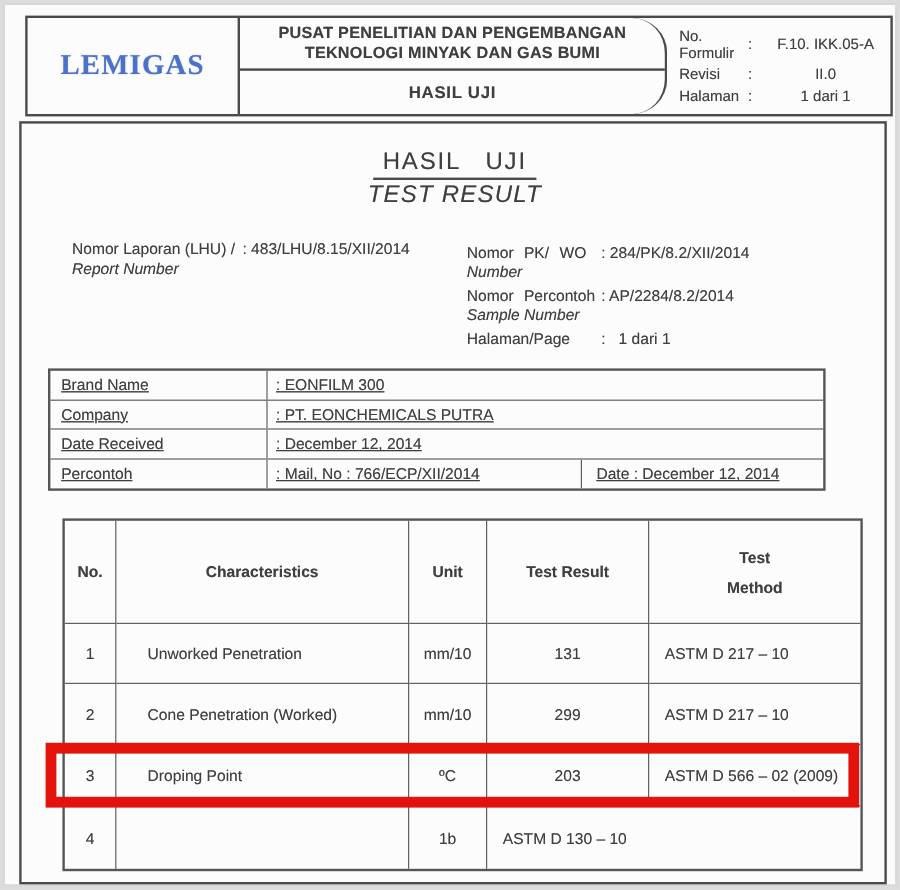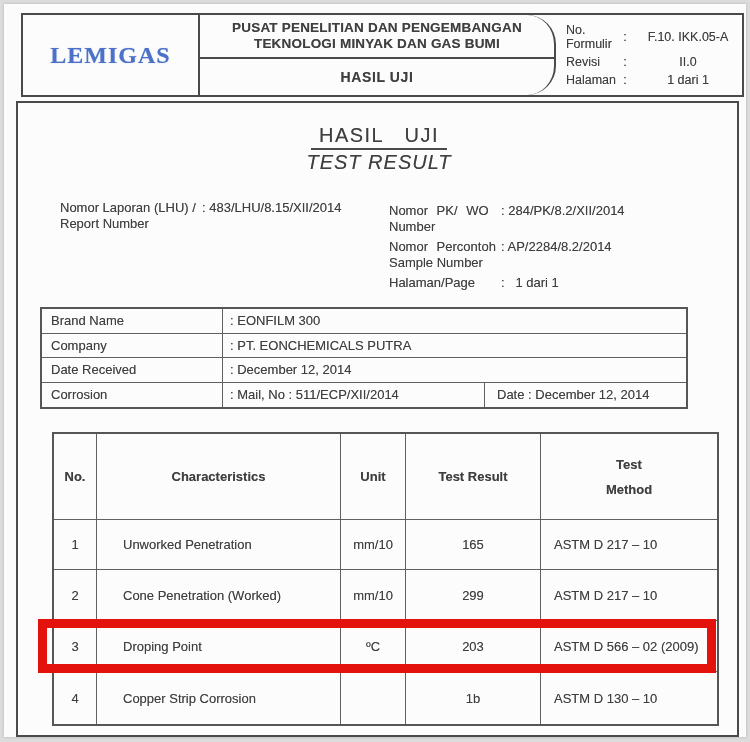--- a/index.html
+++ b/index.html
@@ -69,30 +69,31 @@
   .doc-title .title-en {
     font-size: 20px; font-style: italic; letter-spacing: 1px; margin-top: 1px;
   }
 
   
   .report-left { position: absolute; left: 56px; top: 196px; font-size: 13px; line-height: 15.5px; }
   .report-right { position: absolute; left: 385px; top: 199px; font-size: 13px; line-height: 15.5px; }
   .rline { display: flex; }
   .rline .r-label { width: 142px; }
   .report-right .rline .r-label { width: 112px; word-spacing: 5px; }
-  .sub-label { }
+  .sub-label { font-style: italic; }
   .r-gap { height: 5px; }
 
   
   .info-table {
     position: absolute; left: 36px; top: 303px; width: 648px; height: 102px;
     border: 2px solid #565656;
     display: grid; grid-template-rows: 1fr 1fr 1fr 1fr;
     font-size: 13px;
     background: #fcfcfc;
+    text-decoration: underline;
   }
   .info-row { display: grid; grid-template-columns: 181px 1fr; border-bottom: 1.5px solid #606060; }
   .info-row:last-child { border-bottom: none; }
   .info-label { border-right: 1.5px solid #606060; display: flex; align-items: center; padding-left: 9px; }
   .info-value { display: flex; align-items: center; padding-left: 7px; }
   .info-value-split { display: grid; grid-template-columns: 261px 1fr; }
   .info-value-split .iv-a { display: flex; align-items: center; padding-left: 7px; }
   .info-value-split .iv-b { display: flex; align-items: center; padding-left: 12px; border-left: 1.5px solid #606060; }
 
   
@@ -203,59 +204,58 @@
       </div>
       <div class="info-row">
         <div class="info-label txt">Company</div>
         <div class="info-value pre txt">: PT. EONCHEMICALS PUTRA</div>
       </div>
       <div class="info-row">
         <div class="info-label txt">Date Received</div>
         <div class="info-value pre txt">: December 12, 2014</div>
       </div>
       <div class="info-row">
-        <div class="info-label txt">Corrosion</div>
+        <div class="info-label txt">Percontoh</div>
         <div class="info-value-split">
-          <div class="iv-a pre txt">: Mail, No : 511/ECP/XII/2014</div>
+          <div class="iv-a pre txt">: Mail, No : 766/ECP/XII/2014</div>
           <div class="iv-b pre txt">Date : December 12, 2014</div>
         </div>
       </div>
     </div>
 
     <div class="results-table">
 
       <div class="cell head txt">No.</div>
       <div class="cell head txt">Characteristics</div>
       <div class="cell head txt">Unit</div>
       <div class="cell head txt">Test Result</div>
       <div class="cell method-head last-col txt">
         <span>Test</span>
         <span>Method</span>
       </div>
 
       <div class="cell txt">1</div>
       <div class="cell left-al char-cell txt">Unworked Penetration</div>
       <div class="cell txt">mm/10</div>
-      <div class="cell txt">165</div>
+      <div class="cell txt">131</div>
       <div class="cell left-al method-cell last-col txt">ASTM D 217 – 10</div>
 
       <div class="cell txt">2</div>
       <div class="cell left-al char-cell txt">Cone Penetration (Worked)</div>
       <div class="cell txt">mm/10</div>
       <div class="cell txt">299</div>
       <div class="cell left-al method-cell last-col txt">ASTM D 217 – 10</div>
 
       <div class="cell txt">3</div>
       <div class="cell left-al char-cell txt">Droping Point</div>
       <div class="cell txt">ºC</div>
       <div class="cell txt">203</div>
       <div class="cell left-al method-cell last-col txt">ASTM D 566 – 02 (2009)</div>
 
       <div class="cell last-row txt">4</div>
-      <div class="cell left-al char-cell last-row txt">Copper Strip Corrosion</div>
       <div class="cell last-row txt"></div>
       <div class="cell last-row txt">1b</div>
       <div class="cell left-al method-cell last-col last-row txt">ASTM D 130 – 10</div>
     </div>
 
     <div class="highlight-box"></div>
 
   </div>
 </div>
 

